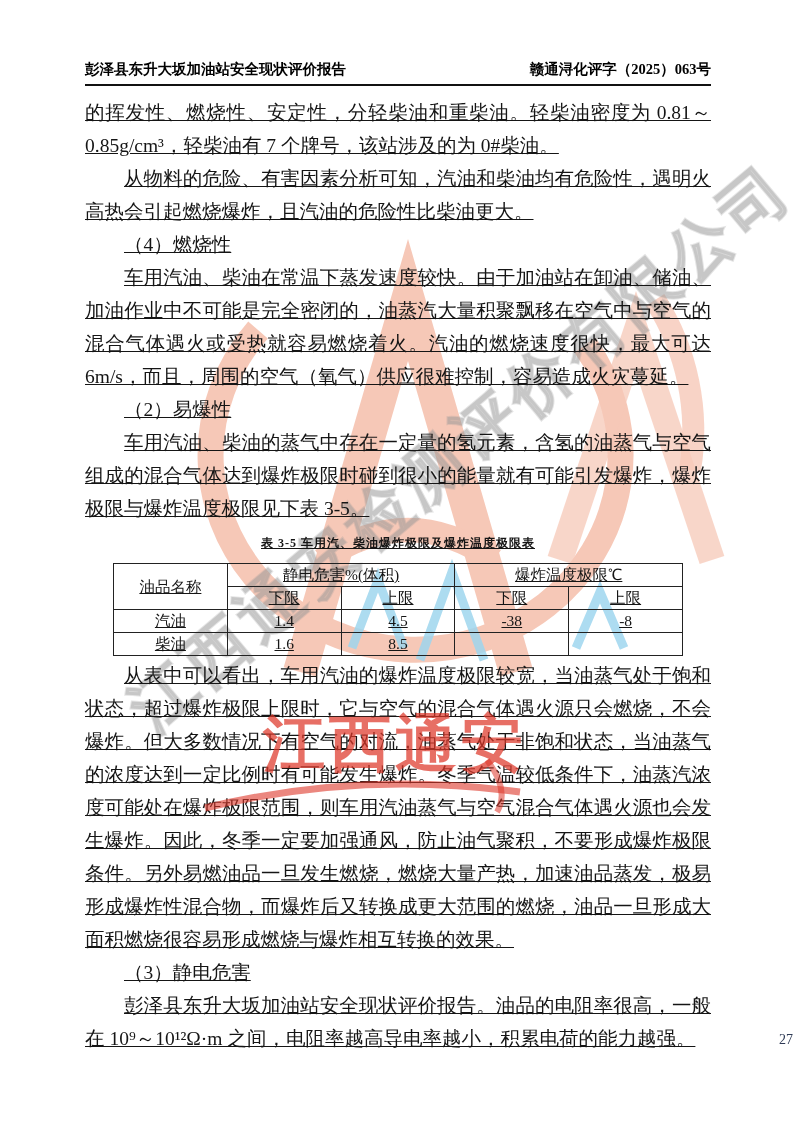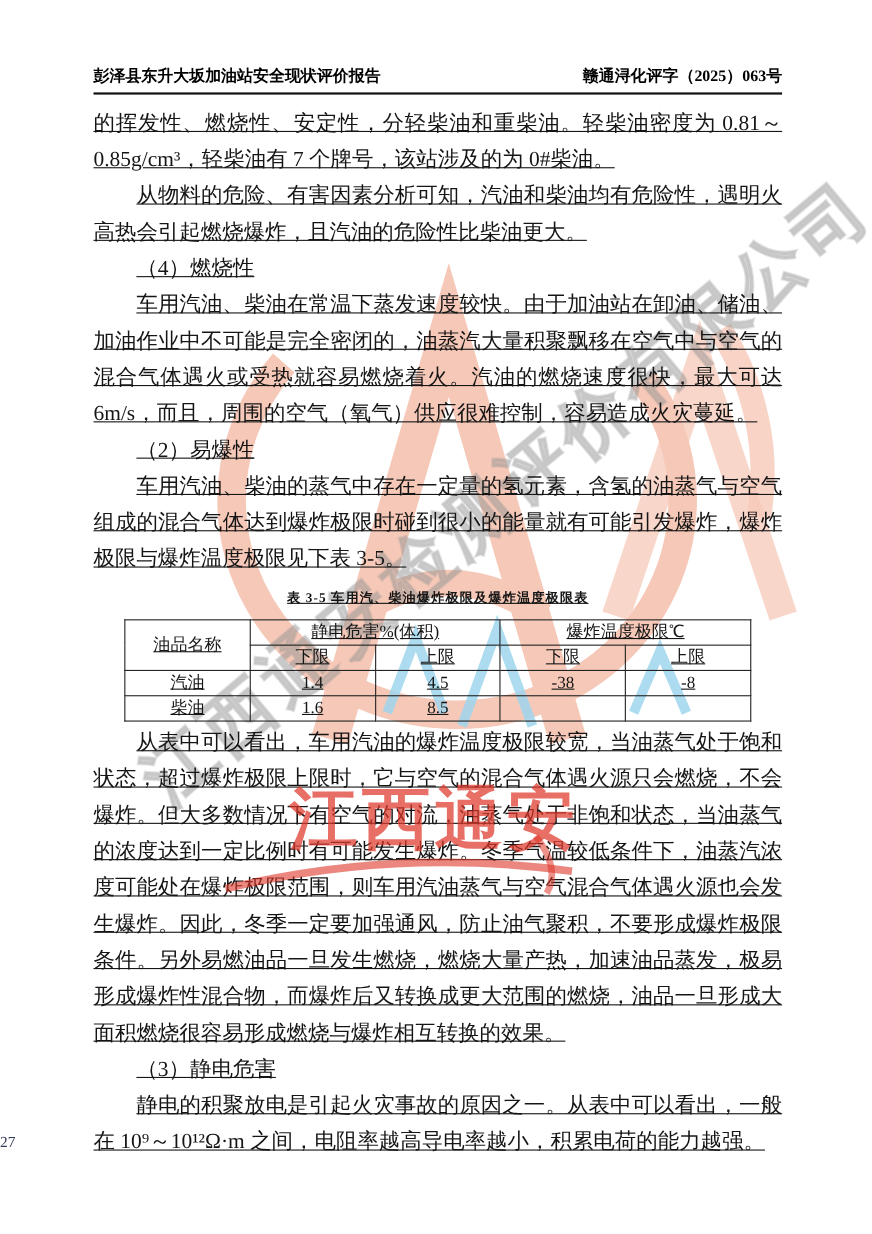--- a/index.html
+++ b/index.html
@@ -47,21 +47,21 @@
   table.limits{
     border-collapse:collapse;margin:0 auto;width:570px;
     font-size:15.5px;line-height:20px;color:#151515;
     background:transparent;
   }
   table.limits td{
     border:1.4px solid #222;text-align:center;padding:1px 2px;height:20px;
   }
   .pageno{
     position:absolute;left:0;right:0;top:1032px;z-index:1;
-    text-align:left;font-size:14px;color:#2e3a55;
+    text-align:right;font-size:14px;color:#2e3a55;
   }
 </style>
 </head>
 <body>
 
 <div class="page">
 
   <div class="wm-under">
     <div class="wm-gray-text">江西通安检测评价有限公司</div>
     <svg width="793" height="1122" viewBox="0 0 793 1122">
@@ -124,21 +124,21 @@
             <td>1.6</td>
             <td>8.5</td>
             <td></td>
             <td></td>
           </tr>
         </tbody>
       </table>
 
       <p class="ind" style="margin-top:3px">从表中可以看出，车用汽油的爆炸温度极限较宽，当油蒸气处于饱和状态，超过爆炸极限上限时，它与空气的混合气体遇火源只会燃烧，不会爆炸。但大多数情况下有空气的对流，油蒸气处于非饱和状态，当油蒸气的浓度达到一定比例时有可能发生爆炸。冬季气温较低条件下，油蒸汽浓度可能处在爆炸极限范围，则车用汽油蒸气与空气混合气体遇火源也会发生爆炸。因此，冬季一定要加强通风，防止油气聚积，不要形成爆炸极限条件。另外易燃油品一旦发生燃烧，燃烧大量产热，加速油品蒸发，极易形成爆炸性混合物，而爆炸后又转换成更大范围的燃烧，油品一旦形成大面积燃烧很容易形成燃烧与爆炸相互转换的效果。</p>
       <p class="ind">（3）静电危害</p>
-      <p class="ind">静电的积聚放电是引起火灾事故的原因之一。从表中可以看出，一般在 10⁹～10¹²Ω·m 之间，电阻率越高导电率越小，积累电荷的能力越强。</p>
+      <p class="ind">彭泽县东升大坂加油站安全现状评价报告。油品的电阻率很高，一般在 10⁹～10¹²Ω·m 之间，电阻率越高导电率越小，积累电荷的能力越强。</p>
     </div>
   </div>
 
   <div class="wm-over">
     <div class="wm-red-text">江西通安</div>
     <svg width="793" height="1122" viewBox="0 0 793 1122">
       <path d="M 205 808 Q 360 770 520 792" stroke="#de372a" stroke-width="7" fill="none" opacity="0.6"></path>
       <path d="M 487 760 Q 510 790 497 812" stroke="#de372a" stroke-width="6" fill="none" opacity="0.55"></path>
     </svg>
   </div>

